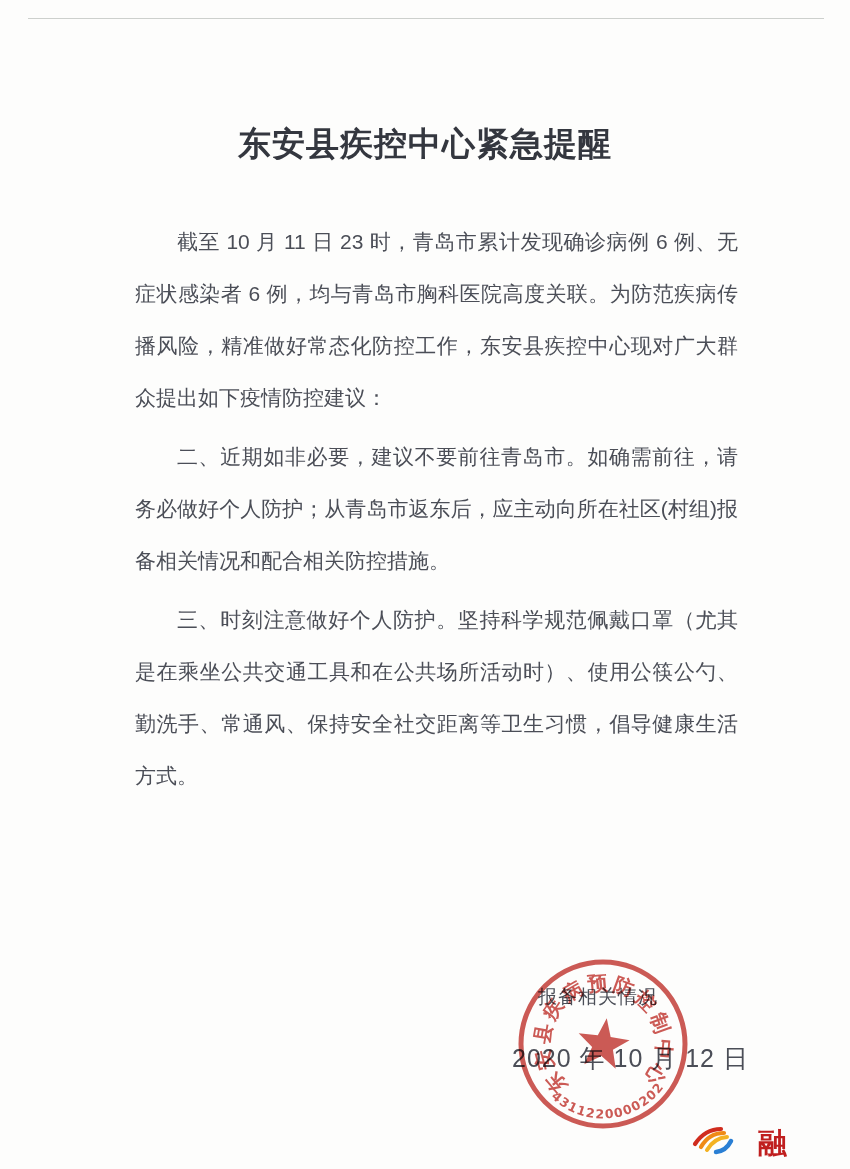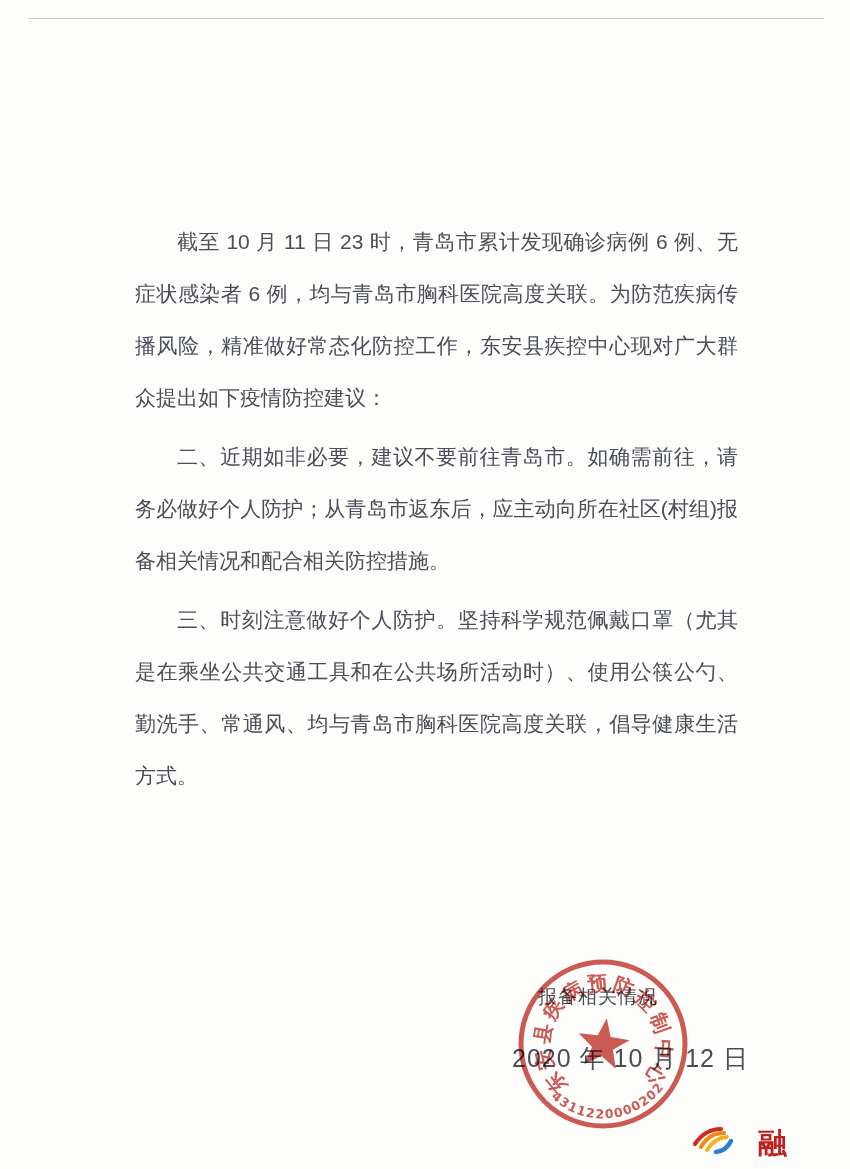--- a/index.html
+++ b/index.html
@@ -92,25 +92,26 @@
     font-family: "Liberation Serif", serif;
   }
 </style>
 </head>
 <body>
 
 <div class="page">
 
   <div class="scan-line"></div>
 
+  <h1 class="title">东安县疾控中心紧急提醒</h1>
 
   <div class="doc-body">
     <p class="para"><span>截至 10 月 11 日 23 时，青岛市累计发现确诊病例 6 例、无症状感染者 6 例，均与青岛市胸科医院高度关联。为防范疾病传播风险，精准做好常态化防控工作，东安县疾控中心现对广大群众提出如下疫情防控建议：</span></p>
     <p class="para"><span>二、近期如非必要，建议不要前往青岛市。如确需前往，请务必做好个人防护；从青岛市返东后，应主动向所在社区(村组)报备相关情况和配合相关防控措施。</span></p>
-    <p class="para"><span>三、时刻注意做好个人防护。坚持科学规范佩戴口罩（尤其是在乘坐公共交通工具和在公共场所活动时）、使用公筷公勺、勤洗手、常通风、均与青岛市胸科医院高度关联，倡导健康生活方式。</span></p>
+    <p class="para"><span>三、时刻注意做好个人防护。坚持科学规范佩戴口罩（尤其是在乘坐公共交通工具和在公共场所活动时）、使用公筷公勺、勤洗手、常通风、保持安全社交距离等卫生习惯，倡导健康生活方式。</span></p>
   </div>
 
   <div class="sig-org">报备相关情况</div>
   <div class="sig-date">2020 年 10 月 12 日</div>
 
   <svg class="seal" viewBox="0 0 184 184" xmlns="http://www.w3.org/2000/svg">
     <circle cx="92" cy="92" r="82" fill="none" stroke-width="5" stroke="#c5403a"></circle>
     <g transform="translate(92,93) rotate(8)">
       <polygon points="0,-27 6.5,-8.9 25.7,-8.3 10.5,3.4 15.9,21.8 0,11 -15.9,21.8 -10.5,3.4 -25.7,-8.3 -6.5,-8.9" fill="#c5403a"></polygon>
     </g>

